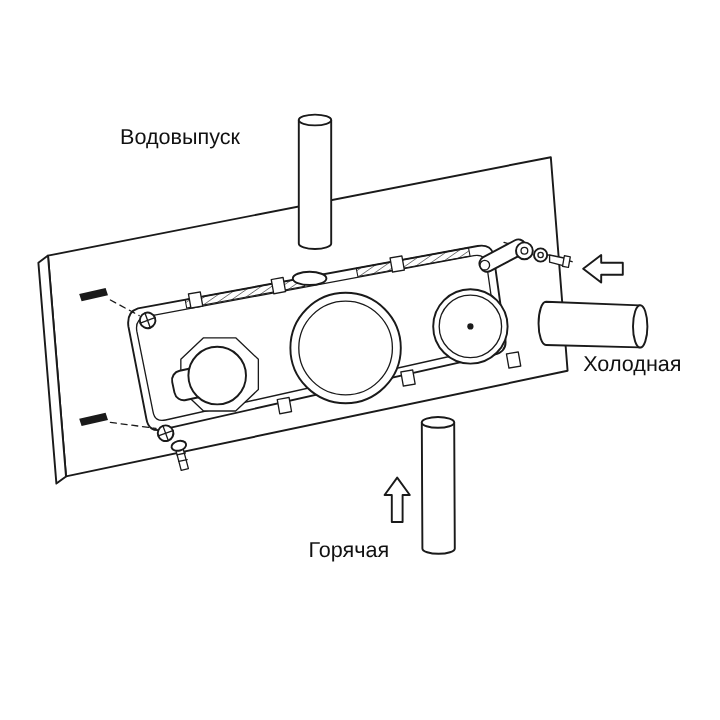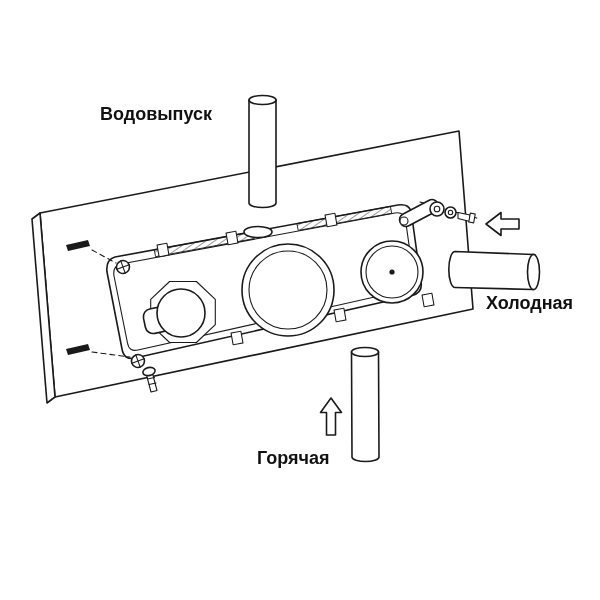--- a/index.html
+++ b/index.html
@@ -1,17 +1,17 @@
 <!DOCTYPE html>
 <html style="--line: #1a1a1a; --background: #ffffff;"><head>
 <meta charset="utf-8">
 <style>
   :root { --line:#1a1a1a; --background:#ffffff; }
   html,body{margin:0;padding:0;background:var(--background);}
-  .stage{position:relative;width:600px;height:500px;background:var(--background);overflow:hidden;font-weight:bold;}
+  .stage{position:relative;width:600px;height:500px;background:var(--background);overflow:hidden;}
   svg{display:block;}
   .ln{fill:none;stroke:var(--line);stroke-width:1.6;stroke-linecap:round;stroke-linejoin:round;}
   .fw{fill:#ffffff;stroke:var(--line);stroke-width:1.6;stroke-linecap:round;stroke-linejoin:round;}
   .fb{fill:var(--line);stroke:none;}
   .thin{stroke-width:1.1;}
   .dash{stroke-dasharray:5 4;}
   .hl{stroke:var(--line);stroke-width:0.9;}
   .hatchfill{fill:url(#hatch);stroke:var(--line);stroke-width:0.9;}
   .lbl{font-family:"Liberation Sans", sans-serif;font-size:18px;fill:#111111;}
 </style>

